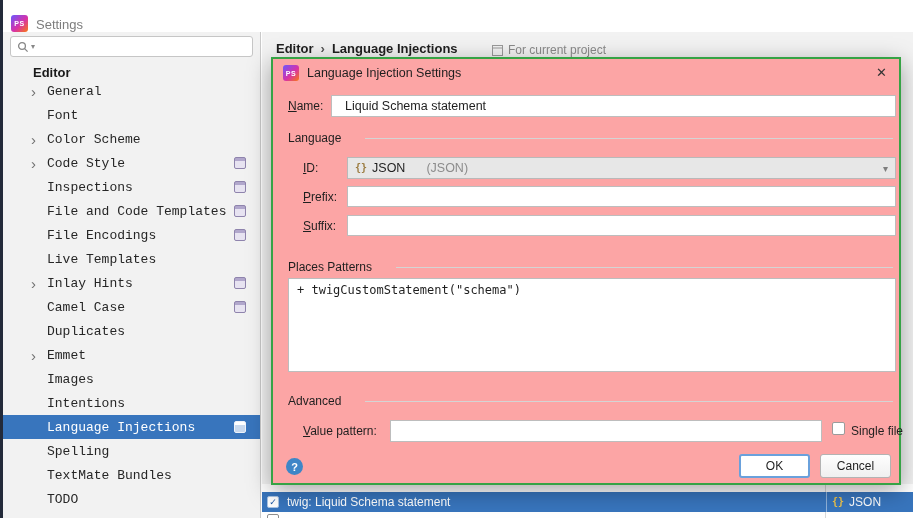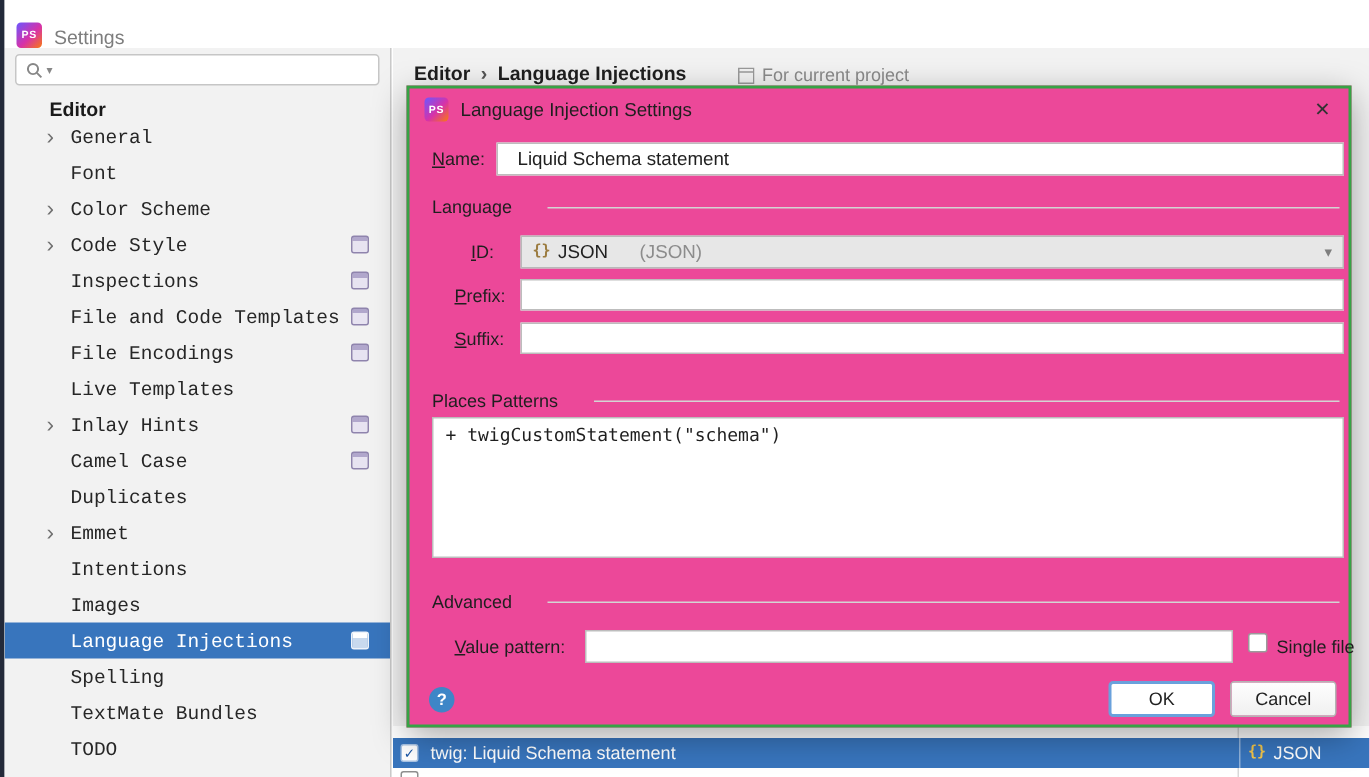--- a/index.html
+++ b/index.html
@@ -34,21 +34,21 @@
   .col-line{position:absolute;right:87px;top:0;bottom:0;width:1px;background:#d9d9d9;}
   .sel-row{position:absolute;left:0;right:0;top:460px;height:20px;background:#3875bd;color:#fff;display:flex;align-items:center;font-size:12px;}
   .row-check{width:12px;height:12px;background:#fff;border:1px solid #a9c4e4;border-radius:2px;margin-left:5px;display:flex;align-items:center;justify-content:center;font-size:9px;color:#1d58a6;line-height:1;flex:0 0 12px;}
   .sel-row .lbl2{margin-left:8px;}
   .lang-cell{position:absolute;right:0;top:0;bottom:0;width:87px;border-left:1px solid rgba(255,255,255,.45);display:flex;align-items:center;gap:5px;padding-left:5px;}
   .json-icon{font-family:"DejaVu Sans Mono",monospace;font-size:10px;font-weight:bold;color:#f3c64b;line-height:1;}
   .next-row{position:absolute;left:0;right:0;top:480px;height:6px;background:#fff;overflow:hidden;}
   .next-check{width:12px;height:12px;background:#fff;border:1px solid #8f8f8f;border-radius:2px;margin:2px 0 0 5px;}
 
   
-  .dialog{position:absolute;left:268px;top:57px;width:630px;height:428px;background:#ec4899;border:2px solid #36a345;box-shadow:0 6px 22px rgba(0,0,0,.35);z-index:10;}
+  .dialog{position:absolute;left:268px;top:57px;width:630px;height:428px;background:#fca5a5;border:2px solid #36a345;box-shadow:0 6px 22px rgba(0,0,0,.35);z-index:10;}
   .dlg-title{position:absolute;left:0;top:0;right:0;height:28px;display:flex;align-items:center;gap:8px;padding:0 10px;}
   .dlg-title-text{font-size:12.5px;color:#1f1f1f;}
   .dlg-close{position:absolute;right:12px;top:6px;font-size:13px;color:#333;cursor:pointer;}
   .fld-label{position:absolute;font-size:12px;color:#1f1f1f;white-space:nowrap;}
   .txt{position:absolute;height:22px;border:1px solid #bdbdbd;background:#fff;font-family:"Liberation Sans",sans-serif;font-size:12.5px;padding:0 6px;outline:none;color:#1f1f1f;}
   .group{position:absolute;left:15px;right:6px;display:flex;align-items:center;gap:24px;font-size:12px;color:#1f1f1f;}
   .group-line{flex:1;height:1px;background:#d4d4d4;}
   .combo{position:absolute;height:22px;background:#e7e7e7;border:1px solid #b9b9b9;display:flex;align-items:center;gap:5px;padding:0 7px;font-size:12.5px;color:#1f1f1f;cursor:default;}
   .combo .json-icon{color:#9b7b3f;}
   .combo-sub{color:#8c8c8c;margin-left:16px;}
@@ -131,25 +131,25 @@
         <div class="tree-row">
           <span class="chev"></span>
           <span class="lbl">Duplicates</span>
         </div>
         <div class="tree-row">
           <span class="chev">›</span>
           <span class="lbl">Emmet</span>
         </div>
         <div class="tree-row">
           <span class="chev"></span>
+          <span class="lbl">Images</span>
+        </div>
+        <div class="tree-row">
+          <span class="chev"></span>
           <span class="lbl">Intentions</span>
-        </div>
-        <div class="tree-row">
-          <span class="chev"></span>
-          <span class="lbl">Images</span>
         </div>
         <div class="tree-row selected">
           <span class="chev"></span>
           <span class="lbl">Language Injections</span>
           <span class="proj-icon"></span>
         </div>
         <div class="tree-row">
           <span class="chev"></span>
           <span class="lbl">Spelling</span>
         </div>
@@ -207,21 +207,21 @@
     </div>
 
     <label class="fld-label mn" style="left:15px;top:40px"><u>N</u>ame:</label>
     <input class="txt" style="left: 58px; top: 36px; width: 565px; padding-left: 13px;" value="Liquid Schema statement">
 
     <div class="group" style="top:72px">
       <span>Language</span>
       <span class="group-line"></span>
     </div>
 
-    <label class="fld-label mn" style="left:41px;top:102px"><u>I</u>D:</label>
+    <label class="fld-label mn" style="left:30px;top:102px"><u>I</u>D:</label>
     <div class="combo" style="left:74px;top:98px;width:549px">
       <span class="json-icon">{}</span>
       <span>JSON</span>
       <span class="combo-sub">(JSON)</span>
       <span class="combo-arrow">▾</span>
     </div>
 
     <label class="fld-label mn" style="left:30px;top:131px"><u>P</u>refix:</label>
     <input class="txt" style="left: 74px; top: 127px; width: 549px; height: 21px;" value="">
 

